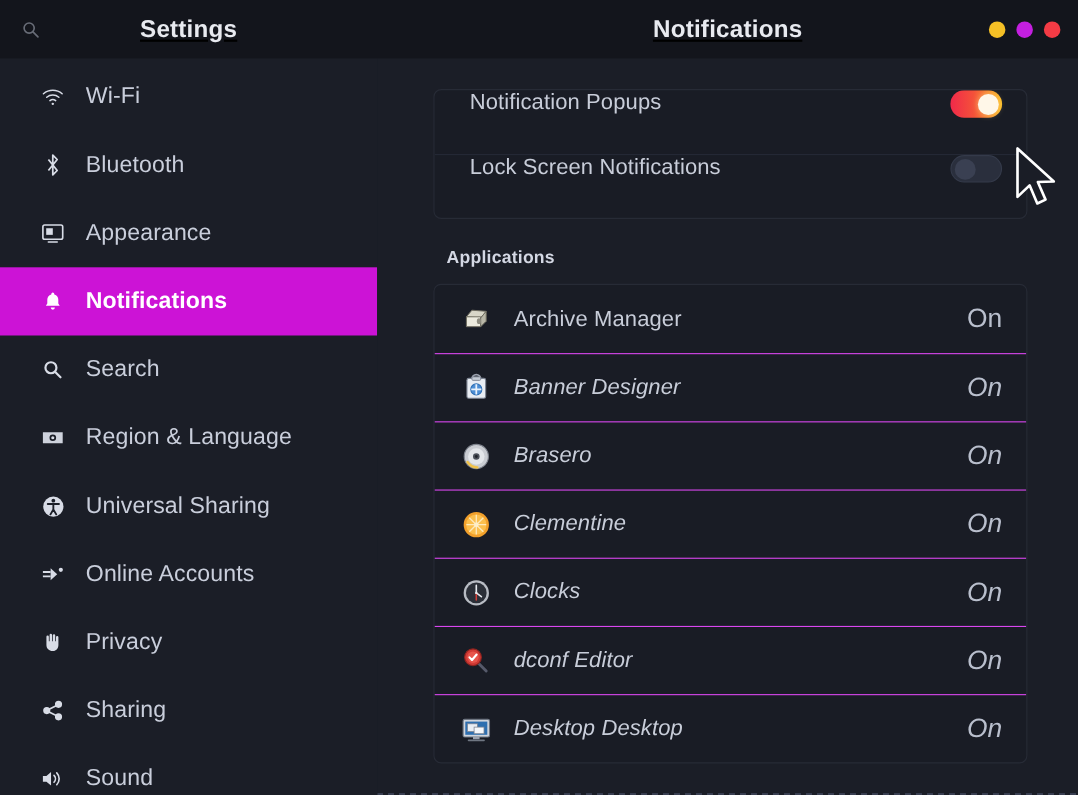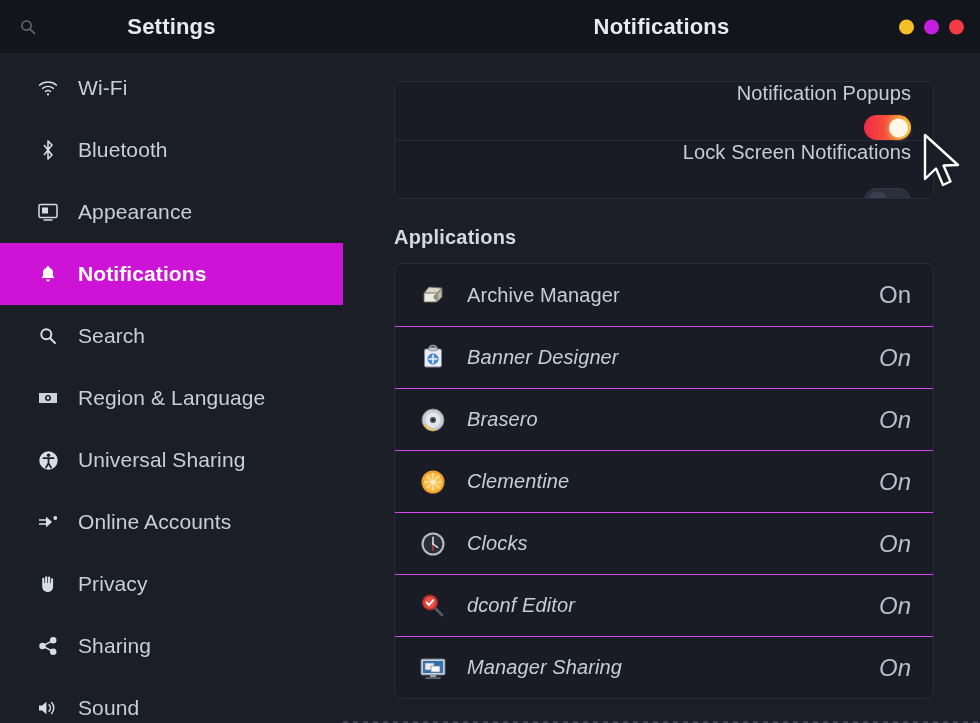--- a/index.html
+++ b/index.html
@@ -10,21 +10,21 @@
     font-family:"Liberation Sans", sans-serif;
     overflow:hidden;
   }
   #app { position:relative; width:980px; height:723px; display:flex; flex-direction:column; }
 
   
   .titlebar {
     height:53px; min-height:53px;
     background:#13151c;
     display:flex; align-items:flex-start;
-    position:relative; z-index:5;
+    position:relative; z-index:5;text-decoration:underline;
   }
   .tb-left {
     width:343px; height:100%;
     display:flex; align-items:center; position:relative;
   }
   .search-icon {
     position:absolute; left:19px; top:50%; transform:translateY(-50%);
     width:18px; height:18px; opacity:.55;
   }
   .search-icon svg { display:block; }
@@ -76,43 +76,42 @@
     padding:28px 46px 0 51px;
     overflow:hidden; position:relative;
   }
   .card {
     background:#191c25;
     border:1px solid #272b36;
     border-radius:7px;
     overflow:hidden;
   }
   .card-row {
-    height:58px; display:flex; align-items:flex-end;
+    height:58px; display:flex; align-items:flex-start;
     padding:0 22px 0 32px;
-    flex-direction:column;
   }
   .card-row + .card-row { border-top:1px solid #242835;gap:24px; }
   .row-label { font-size:20px; color:#c8cdd9; flex:1; letter-spacing:.1px; }
 
   .toggle {
     width:47px; height:25px; border-radius:13px;
     position:relative; flex:none;
   }
   .toggle.on { background:linear-gradient(90deg,#f0294a 0%,#f4513a 45%,#fbbf24 100%); }
   .toggle.off { background:#2a2f3d; border:1px solid #343a4a; }
   .toggle .knob {
     position:absolute; top:50%; transform:translateY(-50%);
     width:19px; height:19px; border-radius:50%;
   }
   .toggle.on .knob { right:3px; background:#fff7e8; box-shadow:0 0 6px rgba(255,220,150,.6); }
   .toggle.off .knob { left:3px; background:#3a4052; }
 
   .section-title {
-    font-size:20px; font-weight:700; color:#d4d8e4;
-    margin:27px 0 14px 0; letter-spacing:.2px;
+    font-size:16px; font-weight:700; color:#d4d8e4;
+    margin:27px 0 14px 12px; letter-spacing:.2px;
   }
 
   .app-row {
     height:62px; display:flex; align-items:center;
     padding:0 22px 0 22px; gap:18px;
   }
   .app-row + .app-row { border-top:1px solid #d946ef;font-style:italic; }
   .app-ico { width:32px; min-width:32px; height:32px; display:flex; align-items:center; justify-content:center; }
   .app-ico svg { display:block; }
   .app-name { flex:1; font-size:20px; color:#c8cdd9; letter-spacing:.1px; }
@@ -391,21 +390,21 @@
           <span class="app-ico">
             <svg width="30" height="30" viewBox="0 0 30 30">
               <rect x="3" y="6" width="24" height="16" rx="1.4" fill="#cfd4dc" stroke="#6f7682" stroke-width="1"></rect>
               <rect x="5" y="8" width="20" height="12" fill="#2e6fb0"></rect>
               <rect x="7" y="10" width="9" height="7" fill="#e8edf4" stroke="#7d8492" stroke-width=".7"></rect>
               <rect x="13" y="13" width="9" height="6" fill="#f4f7fb" stroke="#7d8492" stroke-width=".7"></rect>
               <path d="M12 22h6v2h-6z" fill="#9aa1ad"></path>
               <path d="M8 25h14" stroke="#6f7682" stroke-width="1.6" stroke-linecap="round"></path>
             </svg>
           </span>
-          <span class="app-name">Manager Sharing</span>
+          <span class="app-name">Desktop Desktop</span>
           <span class="app-state">On</span>
         </div>
 
       </div>
 
       <div class="bottom-edge"></div>
     </main>
   </div>
 
   <span class="cursor" style="left:922px; top:133px;">

